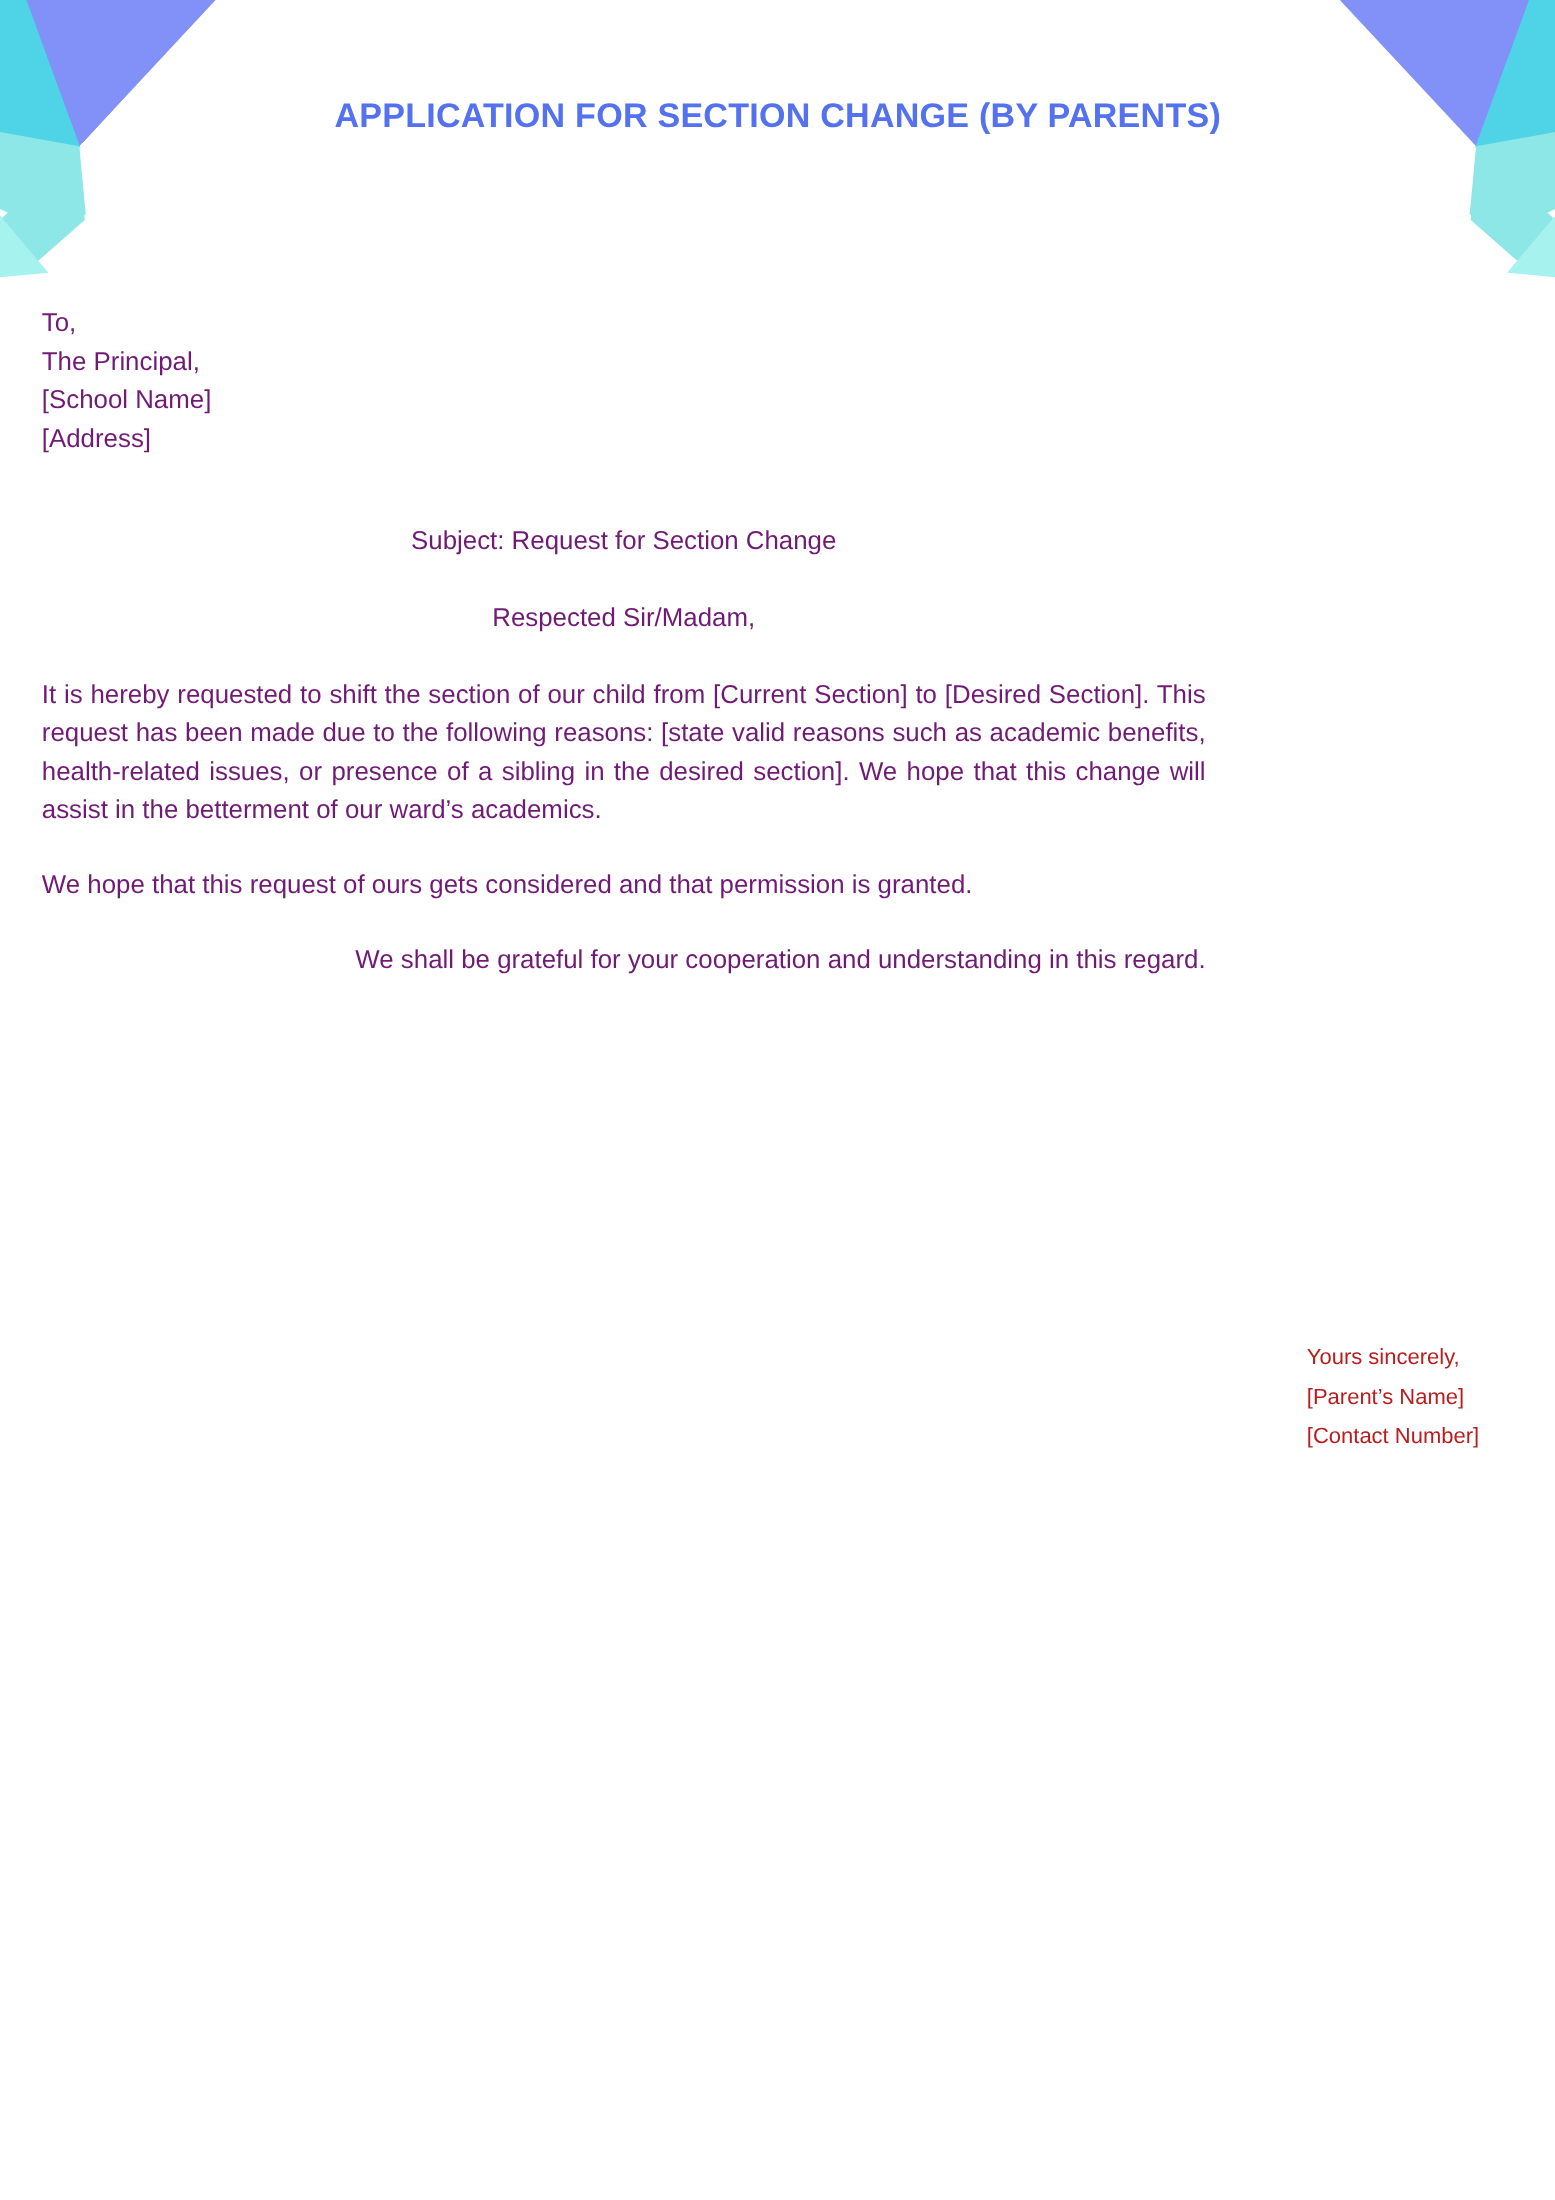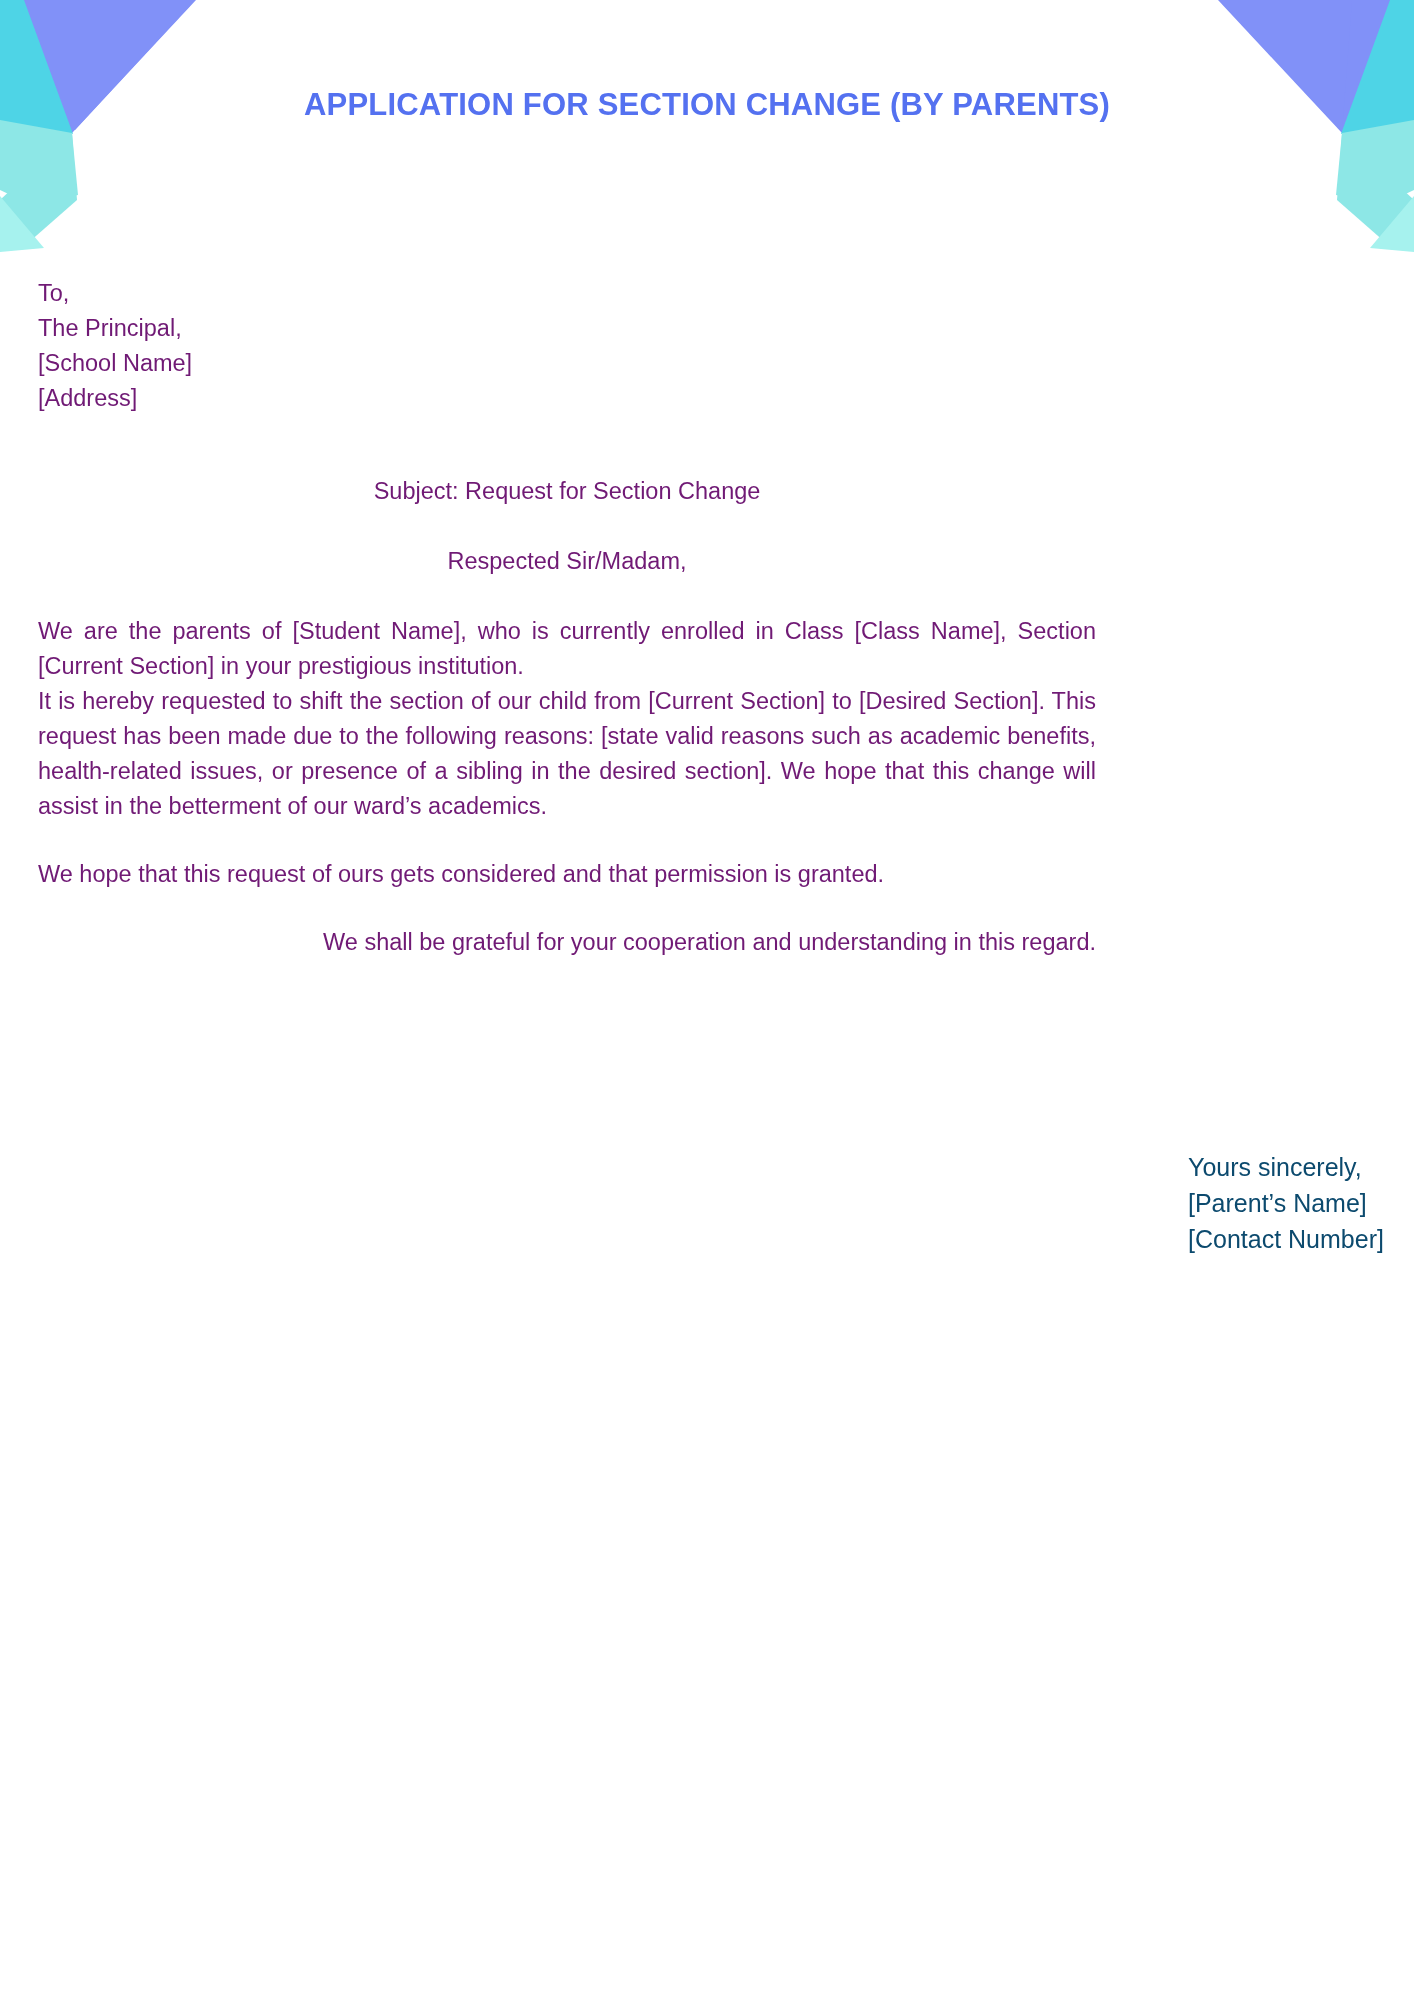--- a/index.html
+++ b/index.html
@@ -91,26 +91,26 @@
   
   .justify-block {
     text-align: justify;
     text-justify: inter-word;
   }
 
   
   .signature {
     position: absolute;
     right: 54px;
-    top: 1149px;
+    top: 1216px;
     width: 400px;
     text-align: left;
     z-index: 4;
-    color: #0c4a6e;
-    font-size: 25px;
+    color: #b91c1c;
+    font-size: 20px;
     line-height: 36px;
   }
   .signature .sig-inner {
     display: inline-block;
     text-align: left;
     margin-left: 228px;
   }
   .sig-line { display: block; white-space: pre; }
 </style>
 </head>
@@ -165,21 +165,20 @@
     <div class="gap-lg"></div>
 
     <span class="subject-line">Subject: Request for Section Change</span>
 
     <div class="gap-md"></div>
 
     <span class="salutation">Respected Sir/Madam,</span>
 
     <div class="gap-md"></div>
 
-    <p class="para justify-block">We are the parents of [Student Name], who is currently enrolled in Class [Class Name], Section [Current Section] in your prestigious institution.</p>
     <p class="para justify-block">It is hereby requested to shift the section of our child from [Current Section] to [Desired Section]. This request has been made due to the following reasons: [state valid reasons such as academic benefits, health-related issues, or presence of a sibling in the desired section]. We hope that this change will assist in the betterment of our ward’s academics.</p>
 
     <div class="gap-sm"></div>
 
     <p class="para">We hope that this request of ours gets considered and that permission is granted.</p>
 
     <div class="gap-sm"></div>
 
     <p class="para"> We shall be grateful for your cooperation and understanding in this regard.</p>
   </div>

